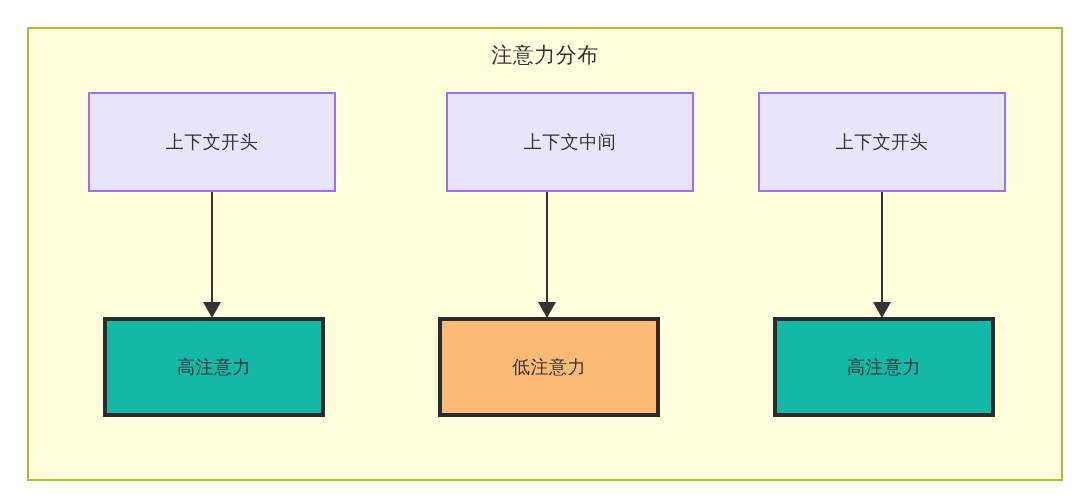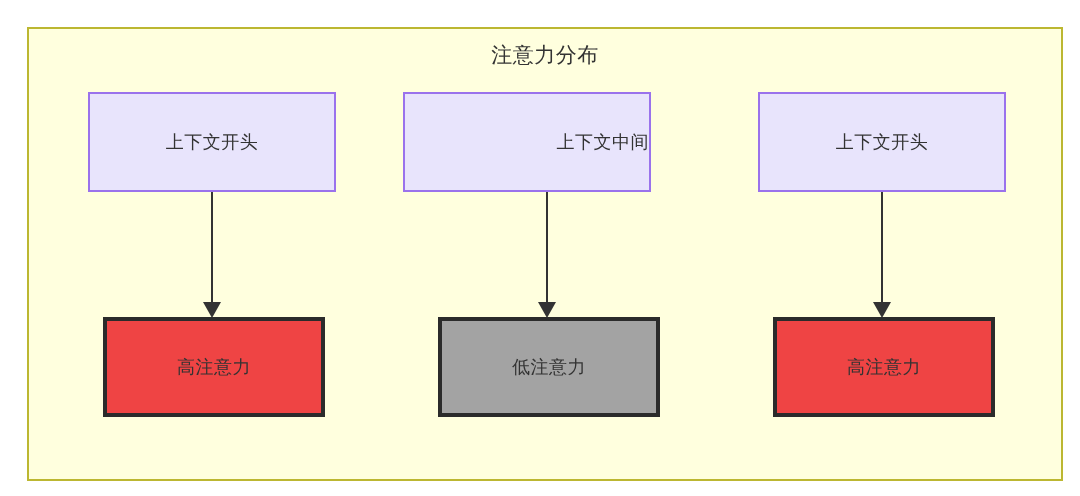--- a/index.html
+++ b/index.html
@@ -65,25 +65,25 @@
     top: 92px;
   }
 
   .node-bottom {
     width: 222px;
     height: 100px;
     top: 317px;
     border: 4px solid #2b2b2b;
   }
 
-  .fill-green  { background: #ef4444; }
-  .fill-red    { background: #a3a3a3; }
+  .fill-green  { background: #14b8a6; }
+  .fill-red    { background: #fdba74; }
 
   .col1-top { left: 88px; }
-  .col2-top { left: 403px; justify-content: flex-end; }
+  .col2-top { left: 446px; }
   .col3-top { left: 758px; }
 
   .col1-bot { left: 103px; }
   .col2-bot { left: 438px; }
   .col3-bot { left: 773px; }
 
   
   .edge-svg {
     position: absolute;
     left: 0;

